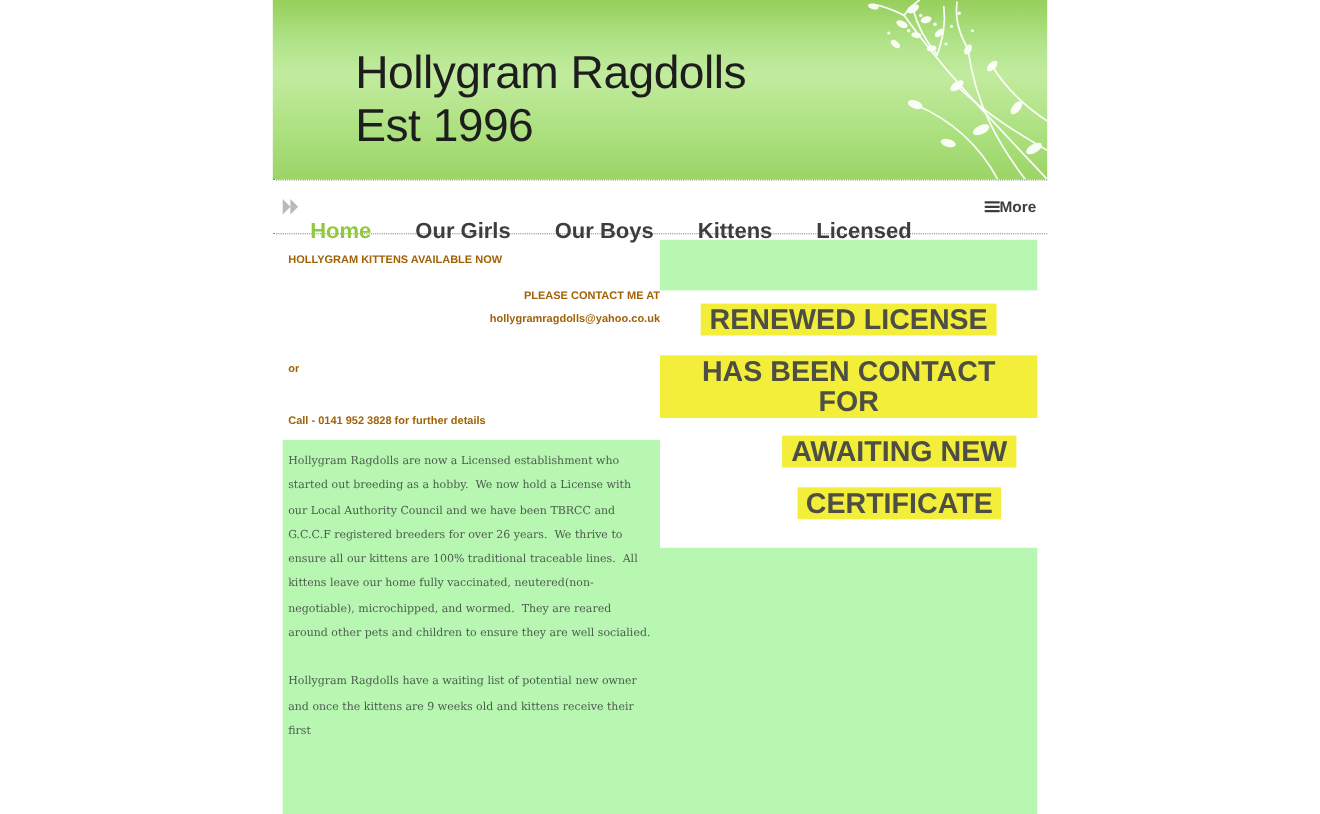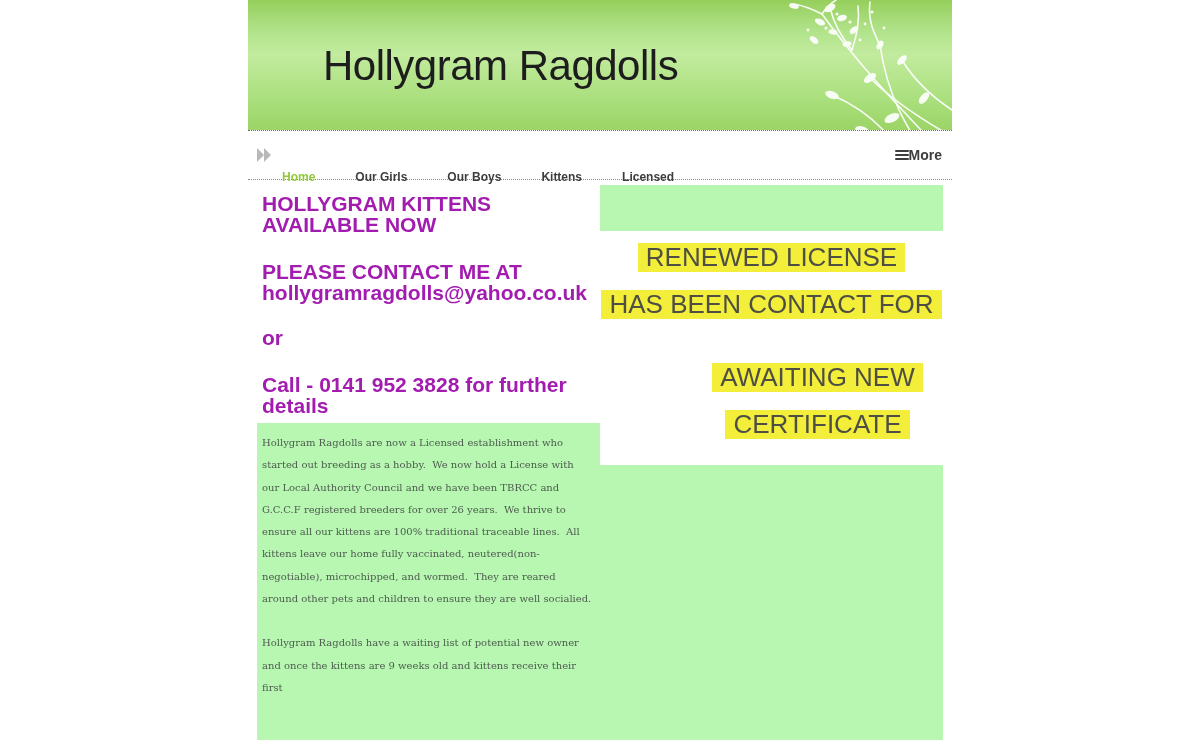--- a/index.html
+++ b/index.html
@@ -4,96 +4,97 @@
 <style>
   html, body { margin: 0; padding: 0; background: #ffffff; }
   body {
     width: 1200px; height: 740px; overflow: hidden;
     font-family: "Liberation Sans", sans-serif;
   }
   .page { width: 704px; margin: 0 auto; background: #fff; }
 
   
   .banner {
-    position: relative; height: 130px; overflow: hidden;
+    position: relative; height: 163px; overflow: hidden;
     background: linear-gradient(180deg, #96cf5c 0%, #b2e48c 25%, #c2eb9e 42%, #abe07e 75%, #9cd466 100%);
   }
   .site-title {
     position: absolute; left: 75px; top: 42px;
     font-size: 42px; line-height: 48px; font-weight: 200;
     letter-spacing: -0.5px; color: #1d1d1d; margin: 0;
   }
   .site-title span { display: block; }
   .plant { position: absolute; right: -6px; top: 0; height: 163px; width: 256px; opacity: 0.92; }
 
   
   nav {
     height: 50px; background: #fff;
     border-top: 1px dotted #6f6f6f; border-bottom: 1px dotted #8a8a8a;
     display: flex; align-items: center; padding: 0 10px 0 8px;
     box-sizing: border-box;
   }
   .nav-arrow { width: 18px; height: 14px; margin-right: 8px; flex: 0 0 auto; }
   .nav-link {
-    font-size: 12px; font-weight: bold; color: #3d3d3d;
+    font-size: 20px; font-weight: bold; color: #3d3d3d;
     text-decoration: none; margin-right: 40px; cursor: pointer; margin-top: 44px;
   }
   .nav-link.active { color: #92c83e; }
   .more-btn {
     margin-left: auto; display: flex; align-items: center; gap: 0;
     font-size: 14px; font-weight: bold; color: #3d3d3d; cursor: pointer;
   }
   .hamburger { display: inline-block; }
   .hamburger i {
     display: block; width: 14px; height: 2px; background: #3d3d3d;
     margin: 2px 0; border-radius: 1px;
   }
 
   
   .content { display: flex; align-items: flex-start; }
   .col-left  { width: 352px; box-sizing: border-box; }
   .col-right { width: 352px; box-sizing: border-box; }
 
-  .bold-copy { font-size: 21px; font-weight: bold; color: #a21caf; line-height: 21px; }
+  .bold-copy { font-size: 10px; font-weight: bold; color: #a16207; line-height: 21px; }
   .kittens-heading { margin: 13px 0 0 14px; }
-  .contact-block  { margin: 26px 0 0 14px; }
+  .contact-block  { margin: 12px 0 0 14px; text-align: right; }
   .contact-block span { display: block; }
   .or-line   { margin: 24px 0 0 14px; }
   .call-line { margin: 26px 0 0 14px; }
 
   .green { background: #b7f7b2; }
   .about-box {
     margin: 7px 0 0 9px; width: 343px; box-sizing: border-box;
     padding: 9px 8px 10px 5px; height: 390px;
   }
   .about-box p {
     margin: 0; font-family: "DejaVu Serif", serif;
     font-size: 10px; line-height: 22.3px; color: #4e5c4e;
     white-space: pre-wrap;
   }
   .about-box p + p { margin-top: 22px; }
 
   .top-box { margin-top: 5px; width: 343px; height: 46px; }
   .notice { margin-top: 12px; width: 343px; text-align: center; }
   .notice.second { margin-top: 26px; padding-left: 46px; }
-  .hl-line { height: 47px; }
+  .hl-line { height: 47px; font-weight: bold; }
   .hl-line span {
     display: inline-block; background: #f2ee39; color: #4e4e45;
     font-size: 26px; line-height: 28px; padding: 0 8px 1px 8px;
   }
   .bottom-box { margin-top: 8px; width: 343px; height: 300px; }
 </style>
 </head>
 <body>
 
 <div class="page">
 
   <div class="banner">
     <h1 class="site-title">
       <span>Hollygram Ragdolls</span>
+      <span>Est 1996</span>
     </h1>
     <svg class="plant" viewBox="0 0 256 163" xmlns="http://www.w3.org/2000/svg">
       <g stroke="#ffffff" stroke-width="1.6" fill="none" stroke-linecap="round">
         <path d="M250,163 C210,120 160,70 120,14"></path>
         <path d="M230,163 C205,130 185,95 178,45"></path>
         <path d="M256,140 C220,120 190,100 168,78"></path>
         <path d="M205,163 C190,135 165,110 130,95"></path>
         <path d="M250,110 C235,100 215,85 200,60"></path>
         <path d="M150,50 C140,38 132,24 128,8"></path>
         <path d="M150,50 C155,35 158,22 156,6"></path>

